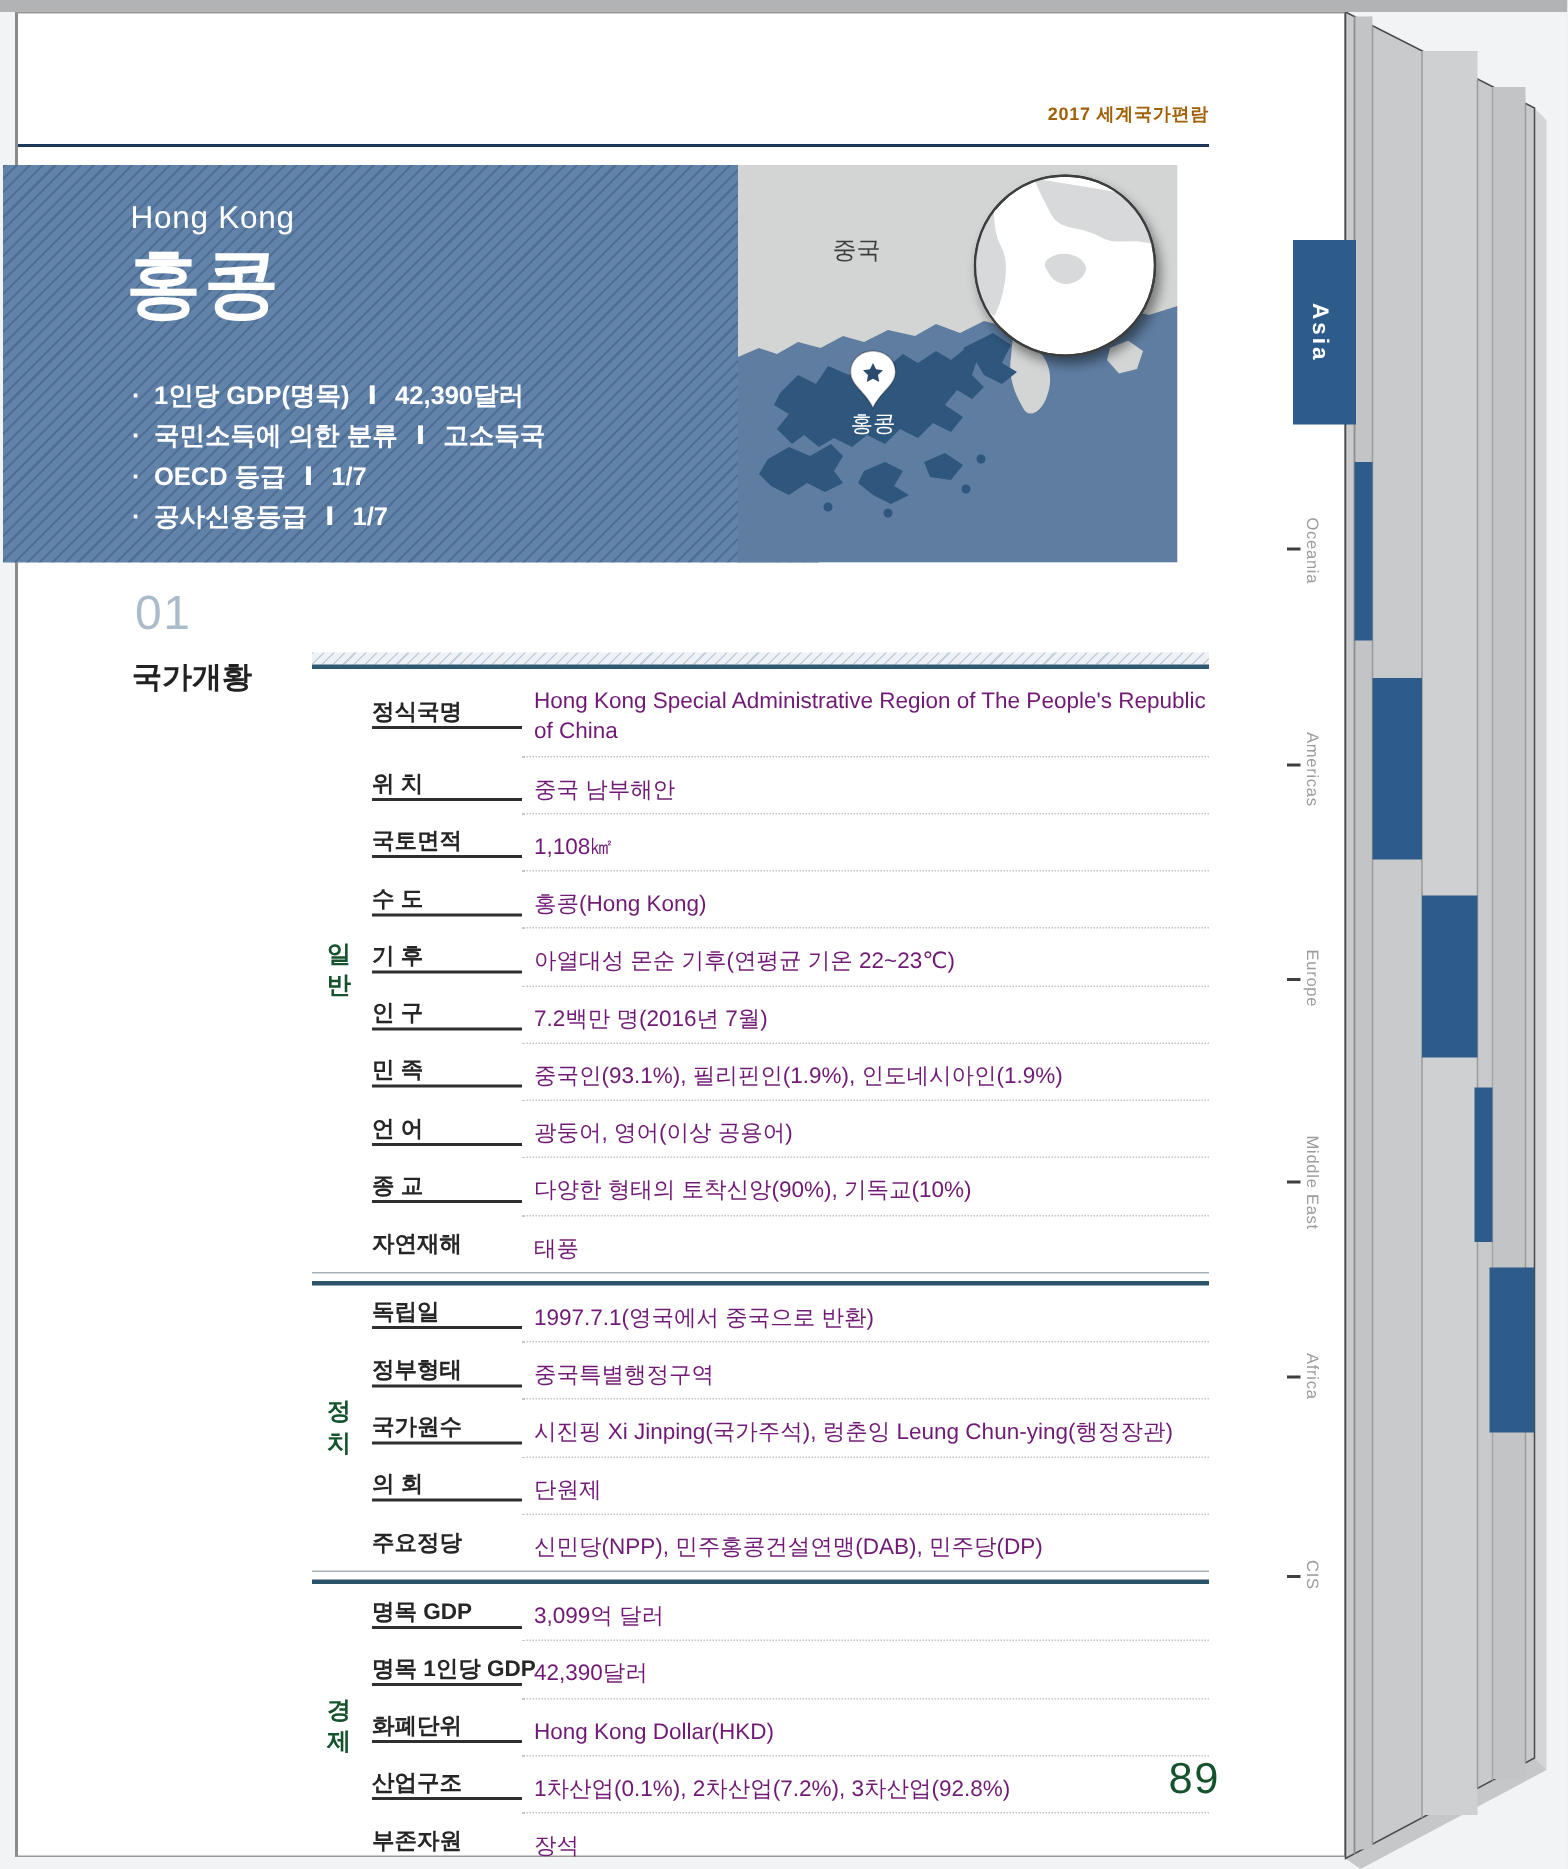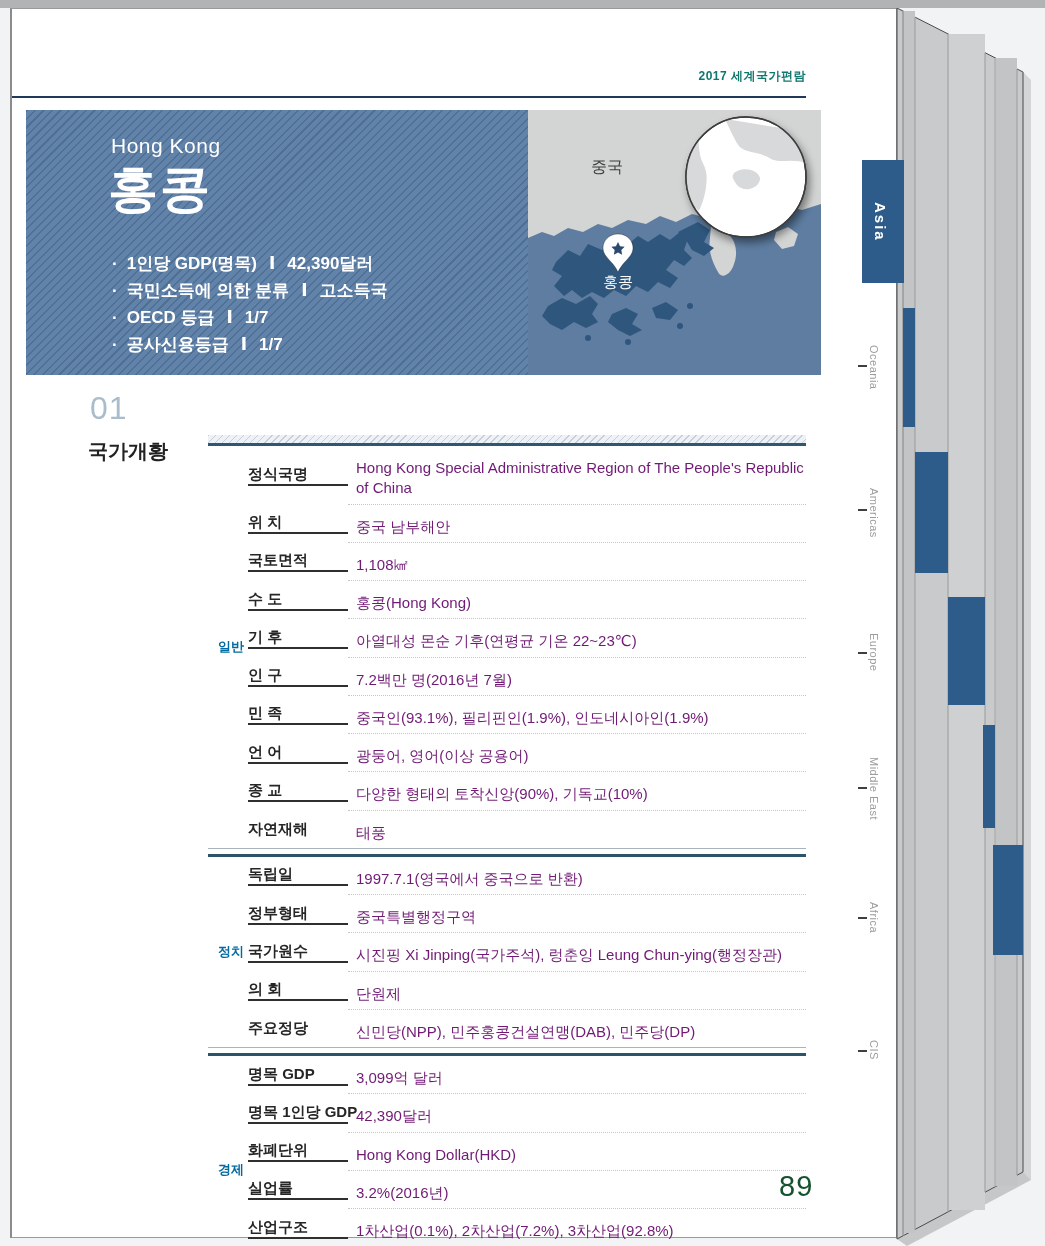--- a/index.html
+++ b/index.html
@@ -7,49 +7,49 @@
          font-family:"Liberation Sans","DejaVu Sans",sans-serif;}
   .abs{position:absolute;}
 
   .top-strip{left:0;top:0;width:100%;height:5px;background:#c6c7c8;}
   .bottom-strip{left:0;top:1238;width:100%;height:8px;background:#b2b3b4;}
 
   .page{left:10px;top:8px;width:887px;height:1230px;background:#ffffff;
         border:1px solid #9a9a9a;border-left:2px solid #8b8b8b;box-sizing:border-box;}
 
   
-  .running-header{right:239px;top:68px;font-size:12px;font-weight:bold;color:#0f766e;letter-spacing:0.5px;}
+  .running-header{right:239px;top:68px;font-size:12px;font-weight:bold;color:#a16207;letter-spacing:0.5px;}
   .header-rule{left:12px;top:96px;width:794px;height:2px;background:#20395a;}
 
   
-  .hero{left:26px;top:110px;width:544px;height:265px;background:#6182a9;
+  .hero{left:2px;top:110px;width:544px;height:265px;background:#6182a9;
         background-image:repeating-linear-gradient(135deg,rgba(22,44,78,0.22) 0 1.5px,rgba(0,0,0,0) 1.5px 6px);}
   .hero-en{left:85px;top:24px;font-size:21px;color:#ffffff;letter-spacing:0.5px;}
   .hero-ko{left:82px;top:46px;font-size:50px;font-weight:bold;color:#ffffff;letter-spacing:2px;}
   .hero-stats{left:86px;top:140px;}
   .stat-line{display:flex;align-items:center;height:27px;color:#ffffff;font-size:17px;font-weight:bold;}
   .stat-bullet{margin-right:9px;}
   .stat-divider{margin:0 12px;font-weight:bold;}
 
   
-  .map{left:528px;top:110px;width:293px;height:265px;}
+  .map{left:492px;top:110px;width:293px;height:265px;}
   .map svg{display:block;}
 
   
   .section-no{left:90px;top:390px;font-size:32px;color:#aabccb;letter-spacing:1px;}
   .section-title{left:88px;top:438px;font-size:20px;font-weight:bold;color:#222222;font-family:Liberation Mono, monospace;}
 
   
   .overview-table{left:208px;top:435px;width:598px;}
   .t-hatch{height:8px;background:#eef2f6;
            background-image:repeating-linear-gradient(135deg,#c3d0dc 0 1px,rgba(0,0,0,0) 1px 5px);}
   .t-topline{height:3px;background:#2e5872;}
   .t-group{display:flex;}
   .t-group-name{width:40px;flex:none;display:flex;align-items:center;padding-left:10px;
-                font-size:13px;font-weight:bold;color:#0369a1;box-sizing:border-box;}
+                font-size:16px;font-weight:bold;color:#14532d;box-sizing:border-box;}
   .t-rows{flex:1;min-width:0;}
   .t-row{display:flex;min-height:32px;align-items:center;}
   .t-label{width:100px;flex:none;display:flex;align-items:center;font-size:15px;font-weight:bold;
            color:#262626;white-space:nowrap;border-bottom:2px solid #2f2f2f;}
   .t-value{flex:1;display:flex;align-items:center;font-size:15px;color:#701a75;
            padding:12px 0 5px 8px;line-height:1.35;border-bottom:1px dotted #c6c6c6;}
   .t-rows .t-row:last-child .t-label{border-bottom:none;}
   .t-rows .t-row:last-child .t-value{border-bottom:none;}
   .t-sep{height:5px;border-top:1px solid #a8b4bc;border-bottom:3px solid #2b5468;}
   .t-end{height:5px;border-top:3px solid #2b5468;border-bottom:1px solid #a8b4bc;}
@@ -250,24 +250,20 @@
         </div>
         <div class="t-row">
           <div class="t-label">명목 1인당 GDP</div>
           <div class="t-value">42,390달러</div>
         </div>
         <div class="t-row">
           <div class="t-label">화폐단위</div>
           <div class="t-value">Hong Kong Dollar(HKD)</div>
         </div>
         <div class="t-row">
-          <div class="t-label">실업률</div>
-          <div class="t-value">3.2%(2016년)</div>
-        </div>
-        <div class="t-row">
           <div class="t-label">산업구조</div>
           <div class="t-value">1차산업(0.1%), 2차산업(7.2%), 3차산업(92.8%)</div>
         </div>
         <div class="t-row">
           <div class="t-label">부존자원</div>
           <div class="t-value">장석</div>
         </div>
       </div>
     </div>
 

